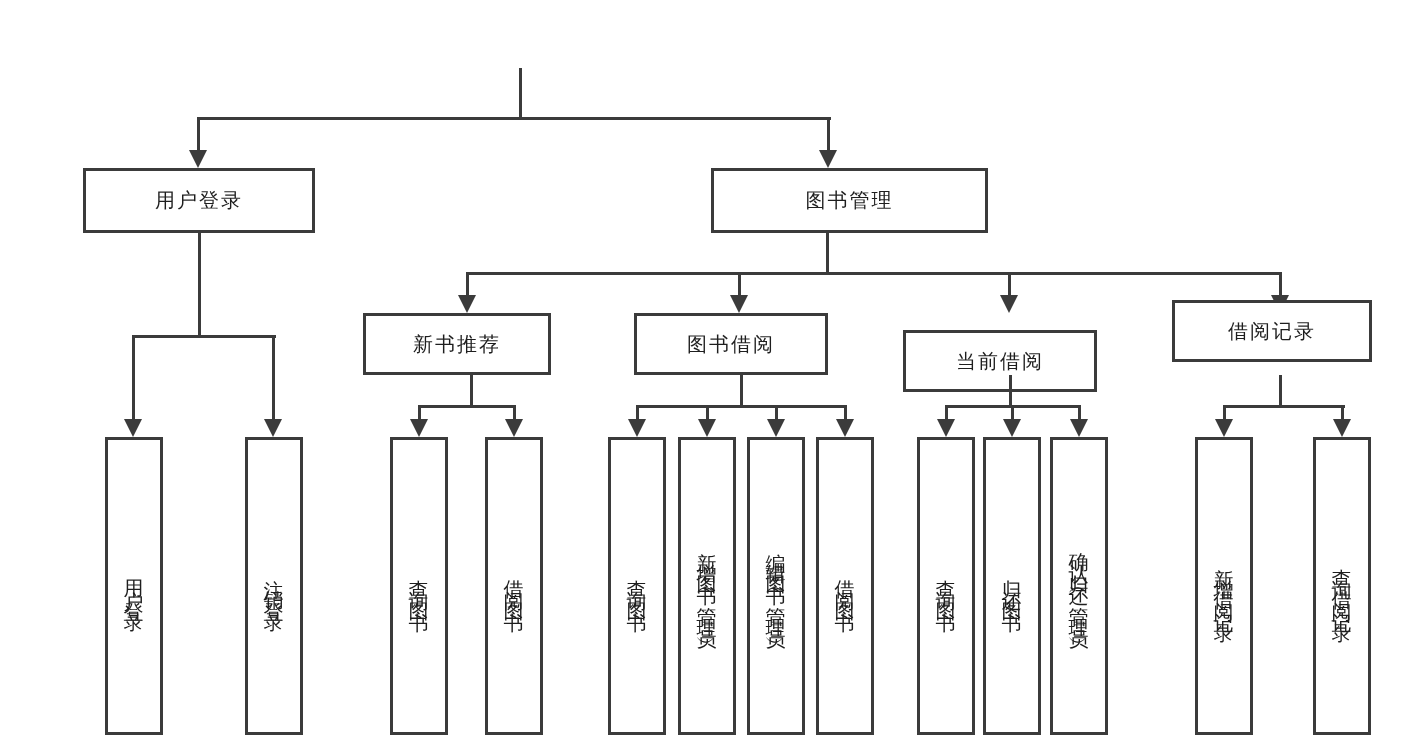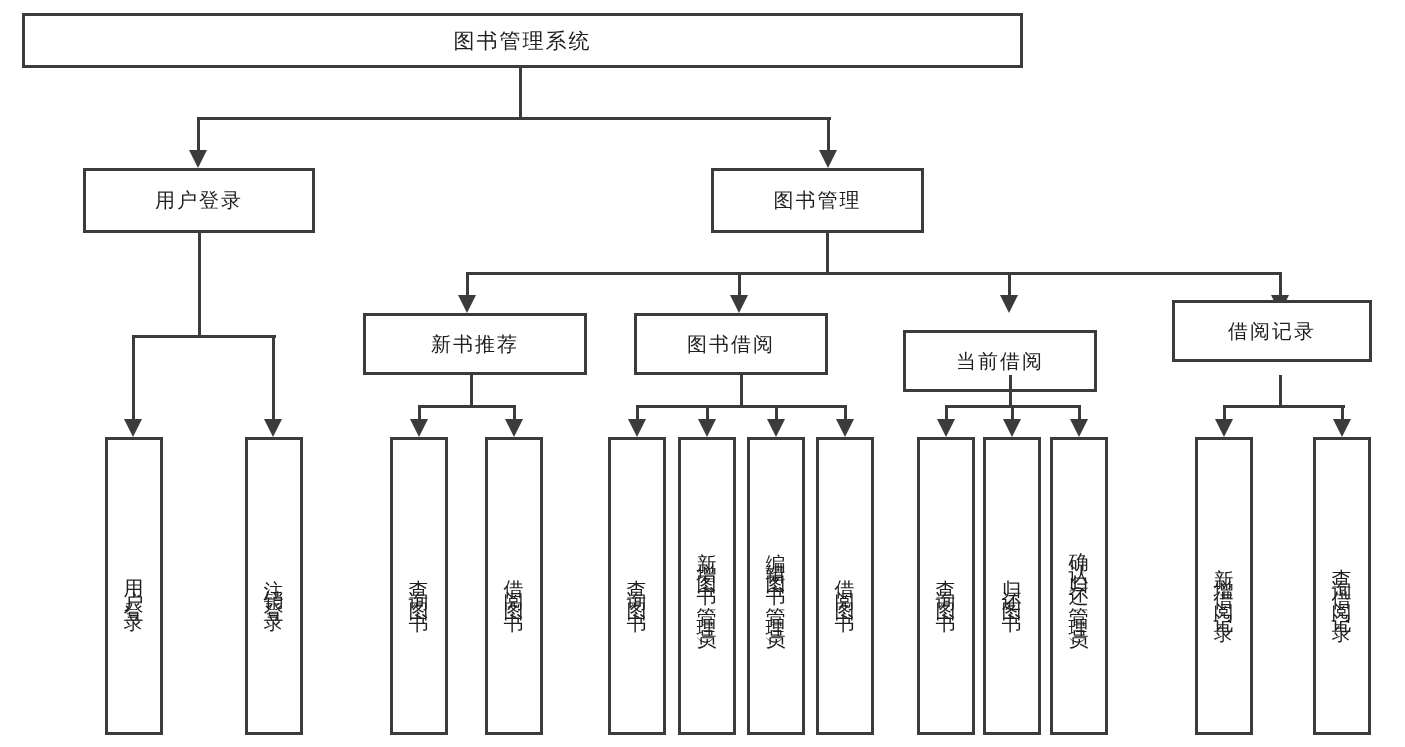--- a/index.html
+++ b/index.html
@@ -52,35 +52,32 @@
     letter-spacing: 1px;
     white-space: nowrap;
     z-index: 5;
   }
 </style>
 </head>
 <body>
 
 <div class="canvas">
 
-  <div class="box" style="left:22px; top:13px; width:1001px; height:55px;">
-    <span class="hlabel root-label">图书管理系统</span>
-  </div>
 
   <div class="line" style="left:519px; top:68px; width:3px; height:50px;"></div>
   <div class="line" style="left:197px; top:117px; width:634px; height:3px;"></div>
   <div class="line" style="left:197px; top:117px; width:3px; height:36px;"></div>
   <div class="line" style="left:827px; top:117px; width:3px; height:36px;"></div>
   <div class="arrow" style="left:189px; top:150px;"></div>
   <div class="arrow" style="left:819px; top:150px;"></div>
 
   <div class="box" style="left:83px; top:168px; width:232px; height:65px;">
     <span class="hlabel">用户登录</span>
   </div>
-  <div class="box" style="left:711px; top:168px; width:213px; height:65px;">
+  <div class="box" style="left:711px; top:168px; width:277px; height:65px;">
     <span class="hlabel">图书管理</span>
   </div>
 
   <div class="line" style="left:198px; top:233px; width:3px; height:105px;"></div>
   <div class="line" style="left:132px; top:335px; width:144px; height:3px;"></div>
   <div class="line" style="left:132px; top:335px; width:3px; height:86px;"></div>
   <div class="line" style="left:272px; top:335px; width:3px; height:86px;"></div>
   <div class="arrow" style="left:124px; top:419px;"></div>
   <div class="arrow" style="left:264px; top:419px;"></div>
 
@@ -95,21 +92,21 @@
   <div class="line" style="left:466px; top:272px; width:816px; height:3px;"></div>
   <div class="line" style="left:466px; top:272px; width:3px; height:26px;"></div>
   <div class="line" style="left:738px; top:272px; width:3px; height:26px;"></div>
   <div class="line" style="left:1008px; top:272px; width:3px; height:26px;"></div>
   <div class="line" style="left:1279px; top:272px; width:3px; height:26px;"></div>
   <div class="arrow" style="left:458px; top:295px;"></div>
   <div class="arrow" style="left:730px; top:295px;"></div>
   <div class="arrow" style="left:1000px; top:295px;"></div>
   <div class="arrow" style="left:1271px; top:295px;"></div>
 
-  <div class="box" style="left:363px; top:313px; width:224px; height:62px;">
+  <div class="box" style="left:363px; top:313px; width:188px; height:62px;">
     <span class="hlabel">新书推荐</span>
   </div>
   <div class="box" style="left:634px; top:313px; width:194px; height:62px;">
     <span class="hlabel">图书借阅</span>
   </div>
   <div class="box" style="left:903px; top:330px; width:194px; height:62px;">
     <span class="hlabel">当前借阅</span>
   </div>
   <div class="box" style="left:1172px; top:300px; width:200px; height:62px;">
     <span class="hlabel">借阅记录</span>

